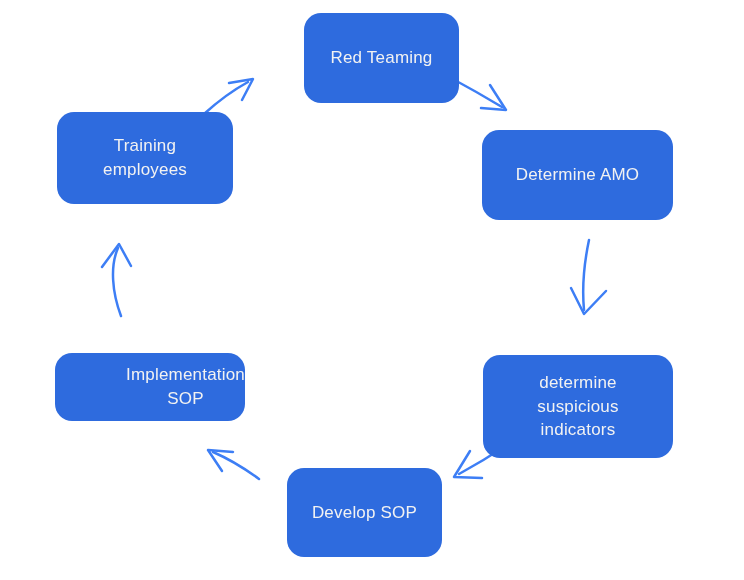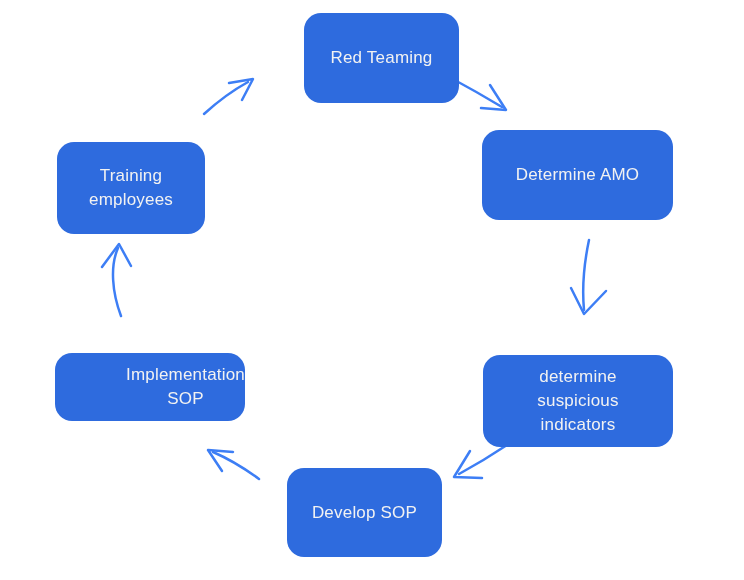--- a/index.html
+++ b/index.html
@@ -44,24 +44,24 @@
     text-align: center;
   }
   .node-label {
     font-size: 17px;
     line-height: 1.4;
     white-space: pre-line;
     letter-spacing: 0.2px;
   }
   .n-red { left: 304px; top: 13px;  width: 155px; height: 90px; }
   .n-amo { left: 482px; top: 130px; width: 191px; height: 90px; justify-content: center; }
-  .n-sus { left: 483px; top: 355px; width: 190px; height: 92px; }
+  .n-sus { left: 483px; top: 355px; width: 190px; height: 103px; }
   .n-dev { left: 287px; top: 468px; width: 155px; height: 89px; }
   .n-imp { left: 55px;  top: 353px; width: 190px; height: 68px; justify-content: flex-end; }
-  .n-tra { left: 57px;  top: 142px; width: 148px; height: 92px; }
+  .n-tra { left: 57px;  top: 112px; width: 176px; height: 92px; }
 </style>
 </head>
 <body>
 
 <div class="canvas">
 
   <svg class="arrow-layer" viewBox="0 0 744 580" xmlns="http://www.w3.org/2000/svg">
     <g>
       <path class="arrow-line" d="M 451 78 Q 477 92 502 107"></path>
       <path class="arrow-head" d="M 481 108 L 506 110 L 490 85"></path>

